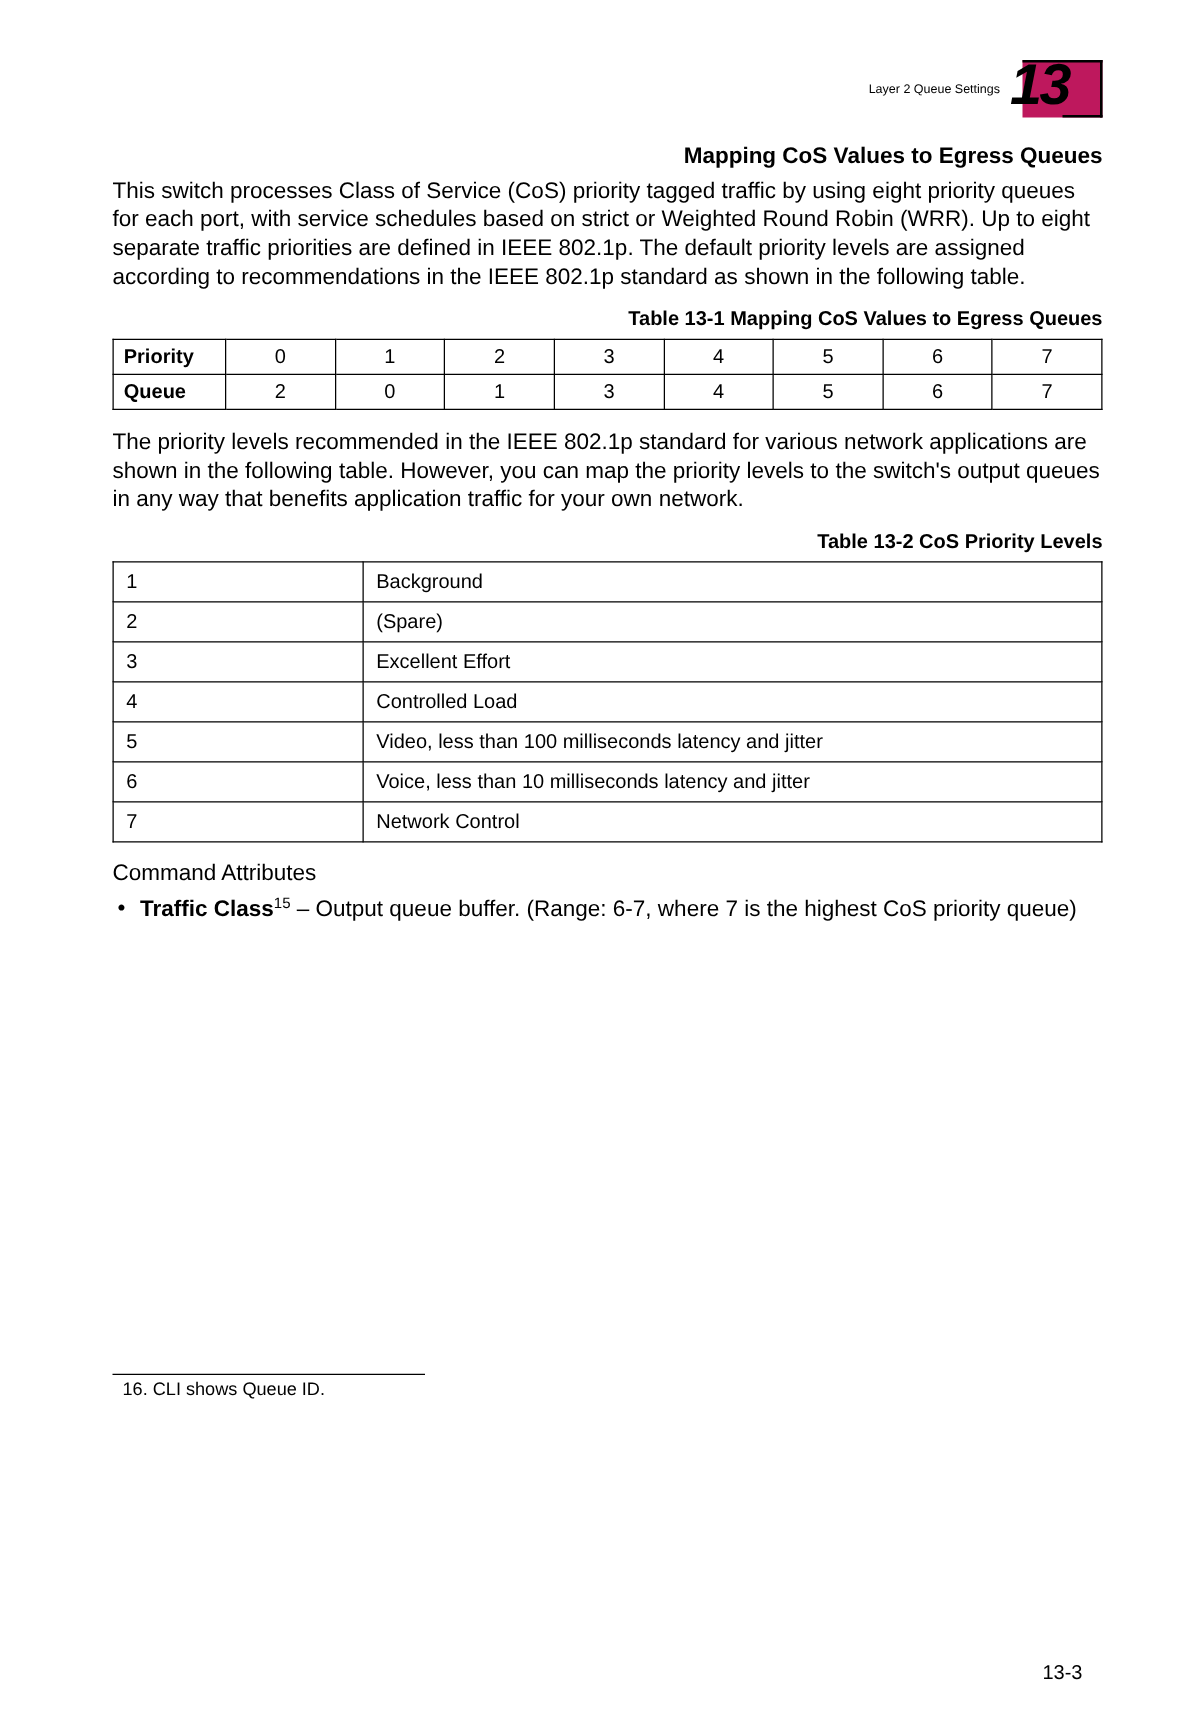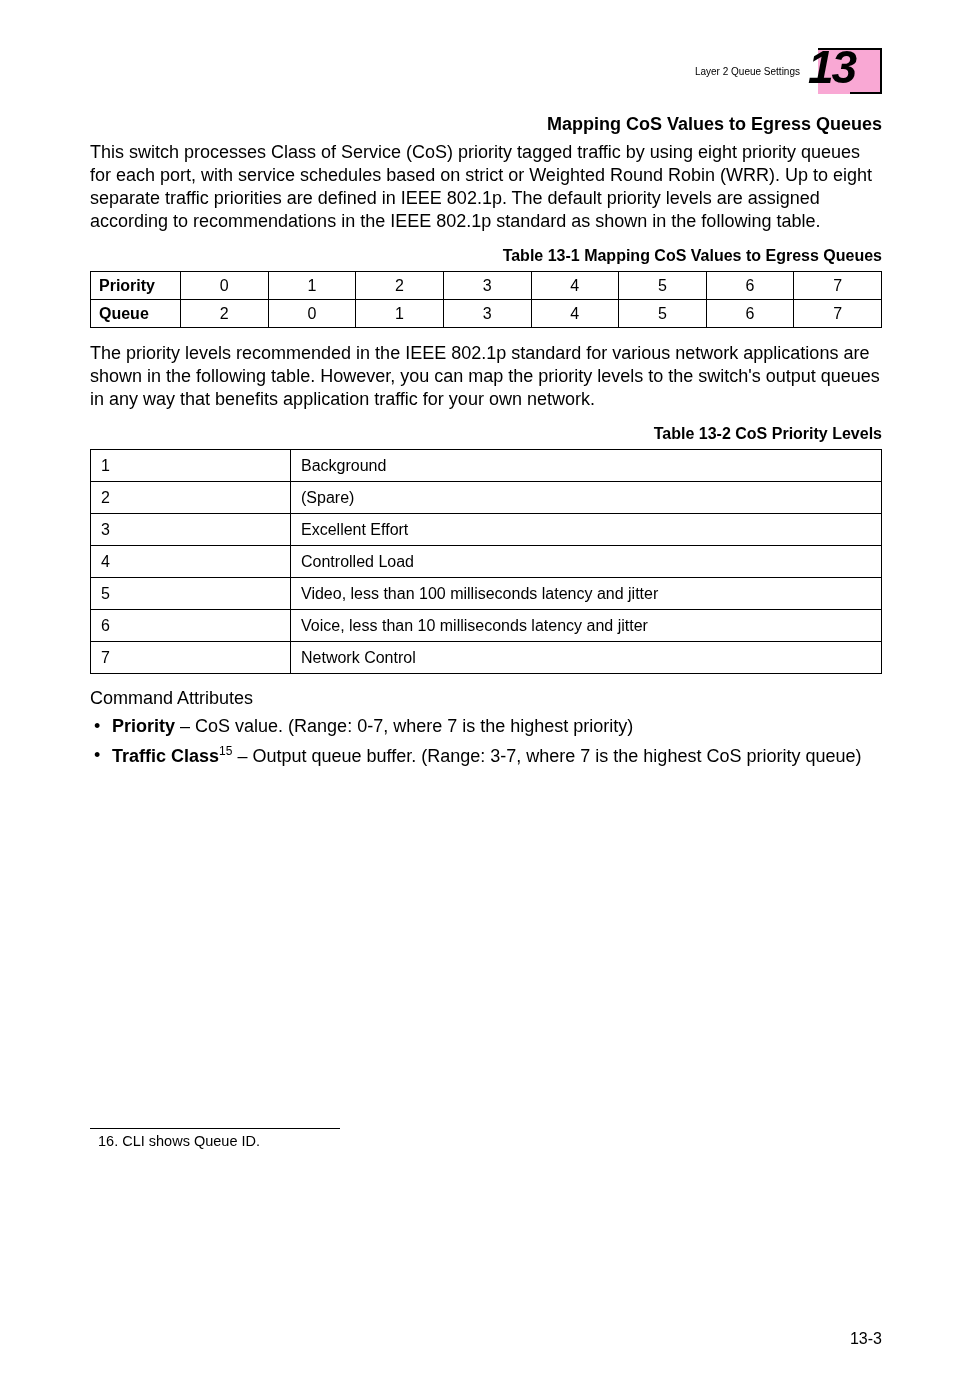--- a/index.html
+++ b/index.html
@@ -19,21 +19,21 @@
     padding-right: 0;
   }
   .header-text {
     font-size: 10px;
     color: #000;
   }
   .chapter-box {
     position: relative;
     width: 64px;
     height: 46px;
-    background: #f9a8d4;
+    background: #be185d;
   }
   .chapter-box .border1 { position:absolute; top:0; left:0; right:0; height:2px; background:#000; }
   .chapter-box .border2 { position:absolute; top:0; right:0; bottom:0; width:2px; background:#000; }
   .chapter-box .border3 { position:absolute; bottom:0; right:0; width:50%; height:2px; background:#000; }
   .chapter-num {
     position: absolute;
     left: -10px;
     top: -8px;
     font-family: "Arial Black", Arial, sans-serif;
     font-weight: 900;
@@ -116,21 +116,21 @@
     margin-top: 360px;
     margin-bottom: 4px;
   }
   .footnote {
     font-size: 14.5px;
     padding-left: 8px;
   }
   .page-num {
     position: absolute;
     bottom: 40px;
-    right: 72px;
+    right: 88px;
     font-size: 16px;
   }
 </style>
 </head>
 <body>
 
 <div class="header">
   <span class="header-text">Layer 2 Queue Settings</span>
   <div class="chapter-box">
     <div class="border1"></div>
@@ -204,23 +204,20 @@
   <tr>
         <td>7</td>
         <td>Network Control</td>
       </tr>
 </tbody>
   </table>
 
 <h3 class="sub">Command Attributes</h3>
 <ul class="attrs">
   <li>
-    <b>Priority</b><span> – CoS value. (Range: 0-7, where 7 is the highest priority)</span>
-  </li>
-  <li>
-    <b>Traffic Class</b><span class="sup">15</span><span> – Output queue buffer. (Range: 3-7, where 7 is the highest CoS priority queue)</span>
+    <b>Traffic Class</b><span class="sup">15</span><span> – Output queue buffer. (Range: 6-7, where 7 is the highest CoS priority queue)</span>
   </li>
 </ul>
 
 <hr class="footnote-rule">
 <div class="footnote">16.  CLI shows Queue ID.</div>
 
 <div class="page-num">13-3</div>
 
 </body></html>

